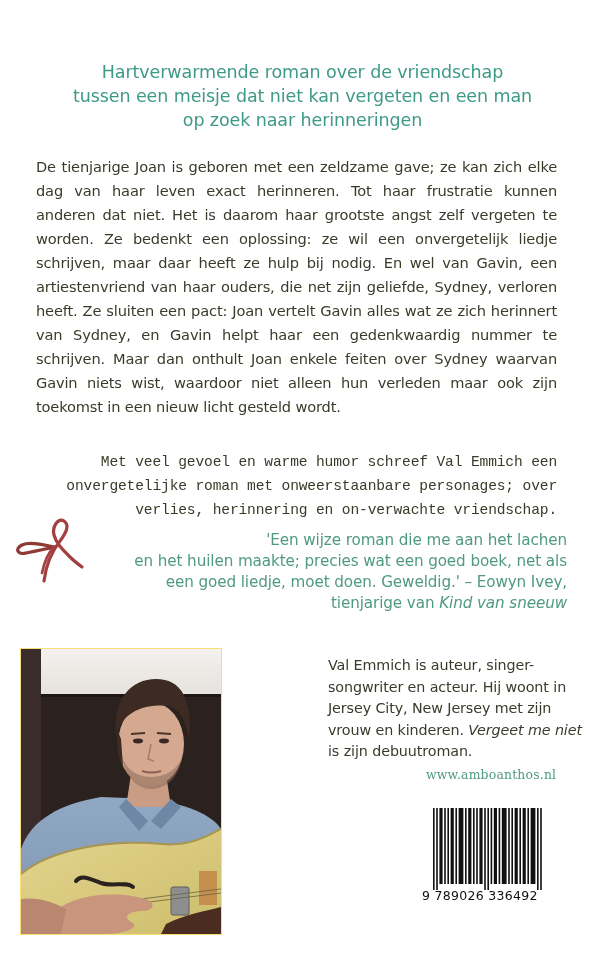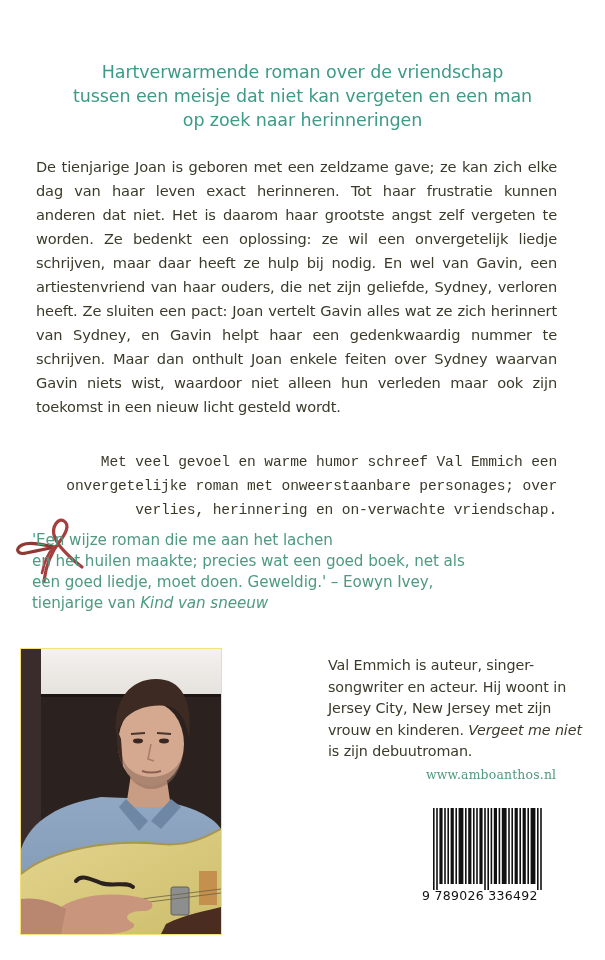--- a/index.html
+++ b/index.html
@@ -42,26 +42,25 @@
       letter-spacing: -0.15px;
       margin: 4px;
     }
     .p1 { top: 151px; }
     .p2 { top: 446px; text-align: right; font-family: Liberation Mono, monospace; }
     .quote {
       position: absolute;
       top: 530px;
       left: 0;
       width: 567px;
-      text-align: left;
+      text-align: right;
       color: #4f9a80;
       font-size: 15.2px;
       line-height: 21px;
       letter-spacing: -0.1px;
-      padding-left: 32px;
     }
     .quote span { display: block; }
     .quote em { font-style: italic; }
     .ribbon {
       position: absolute;
       left: 8px;
       top: 515px;
       width: 80px;
       height: 70px;
     }

